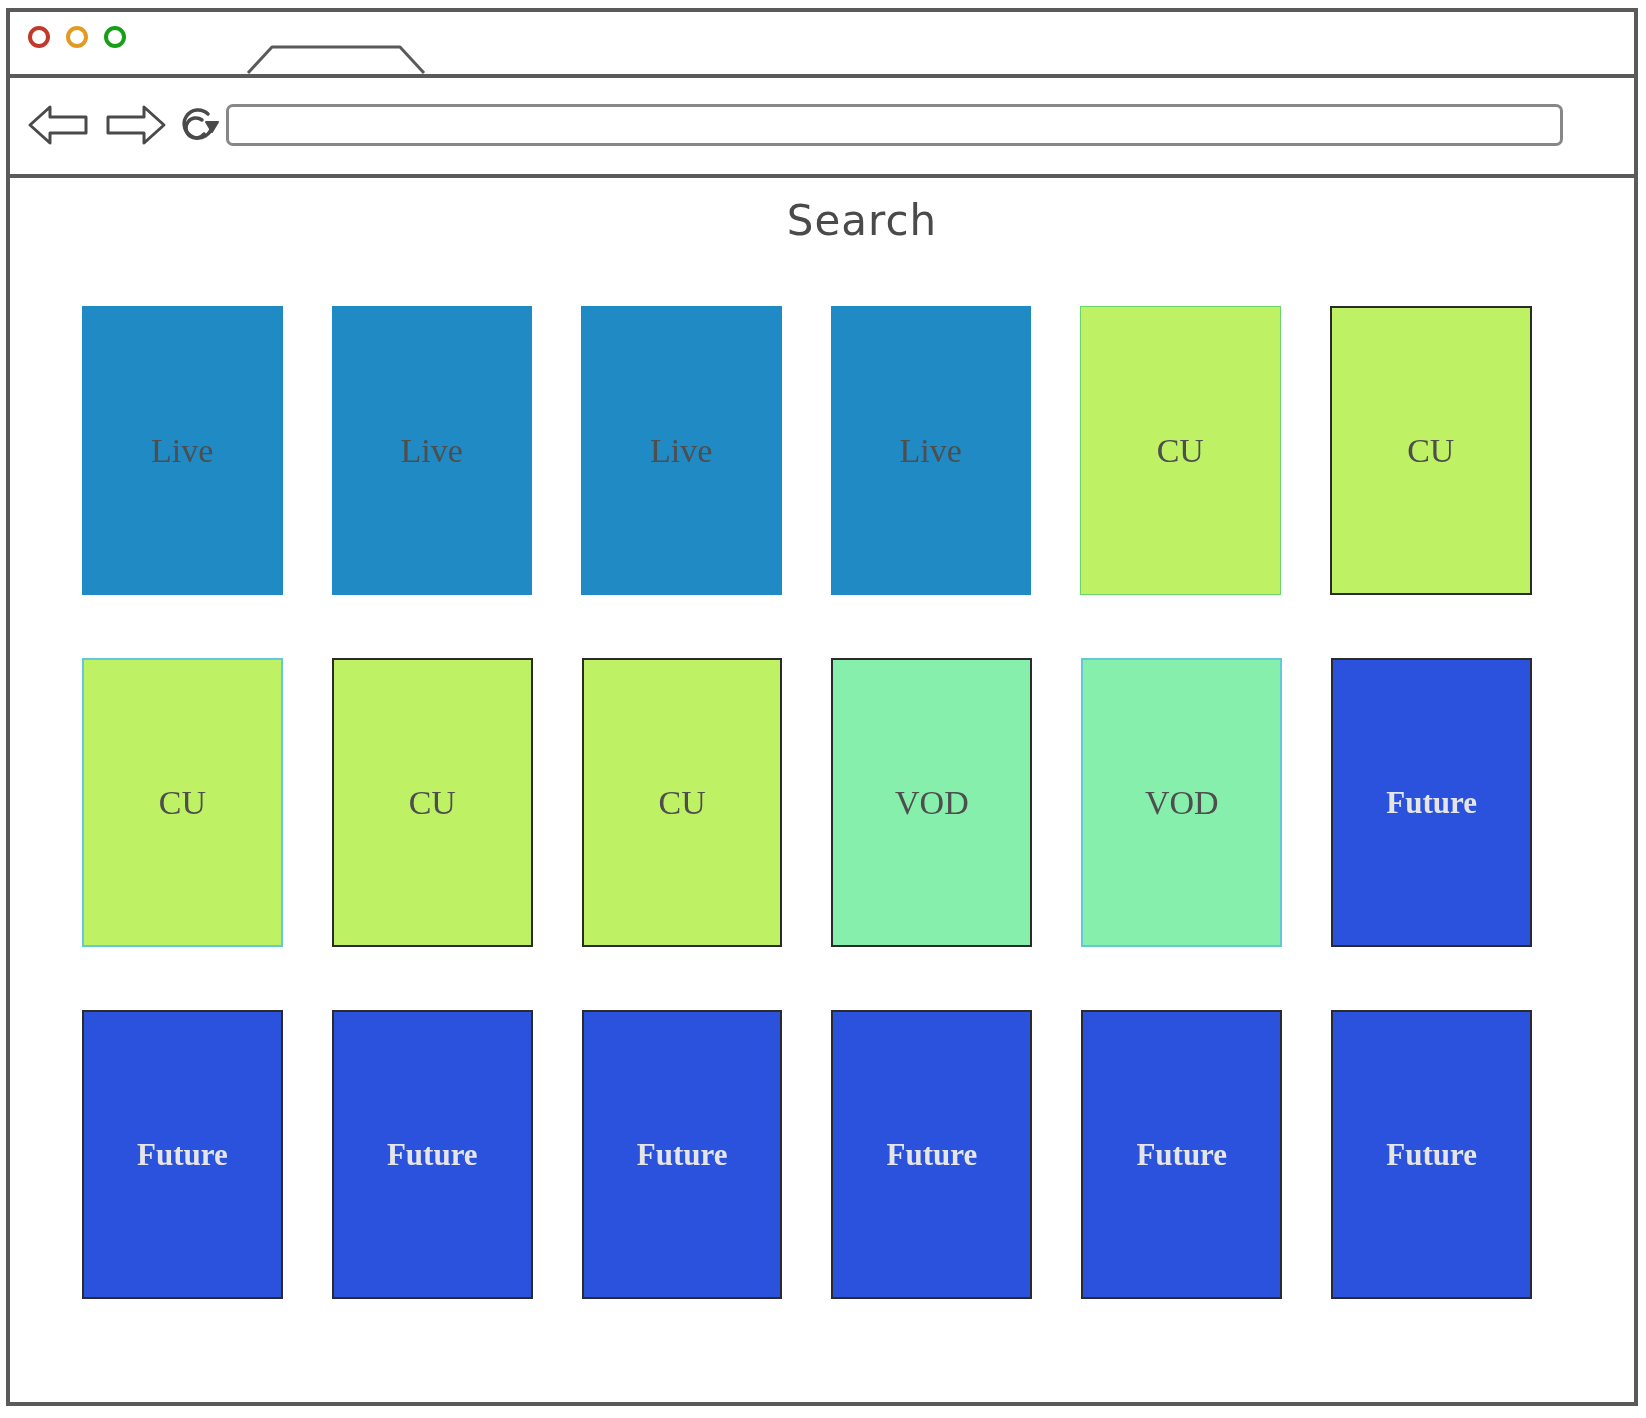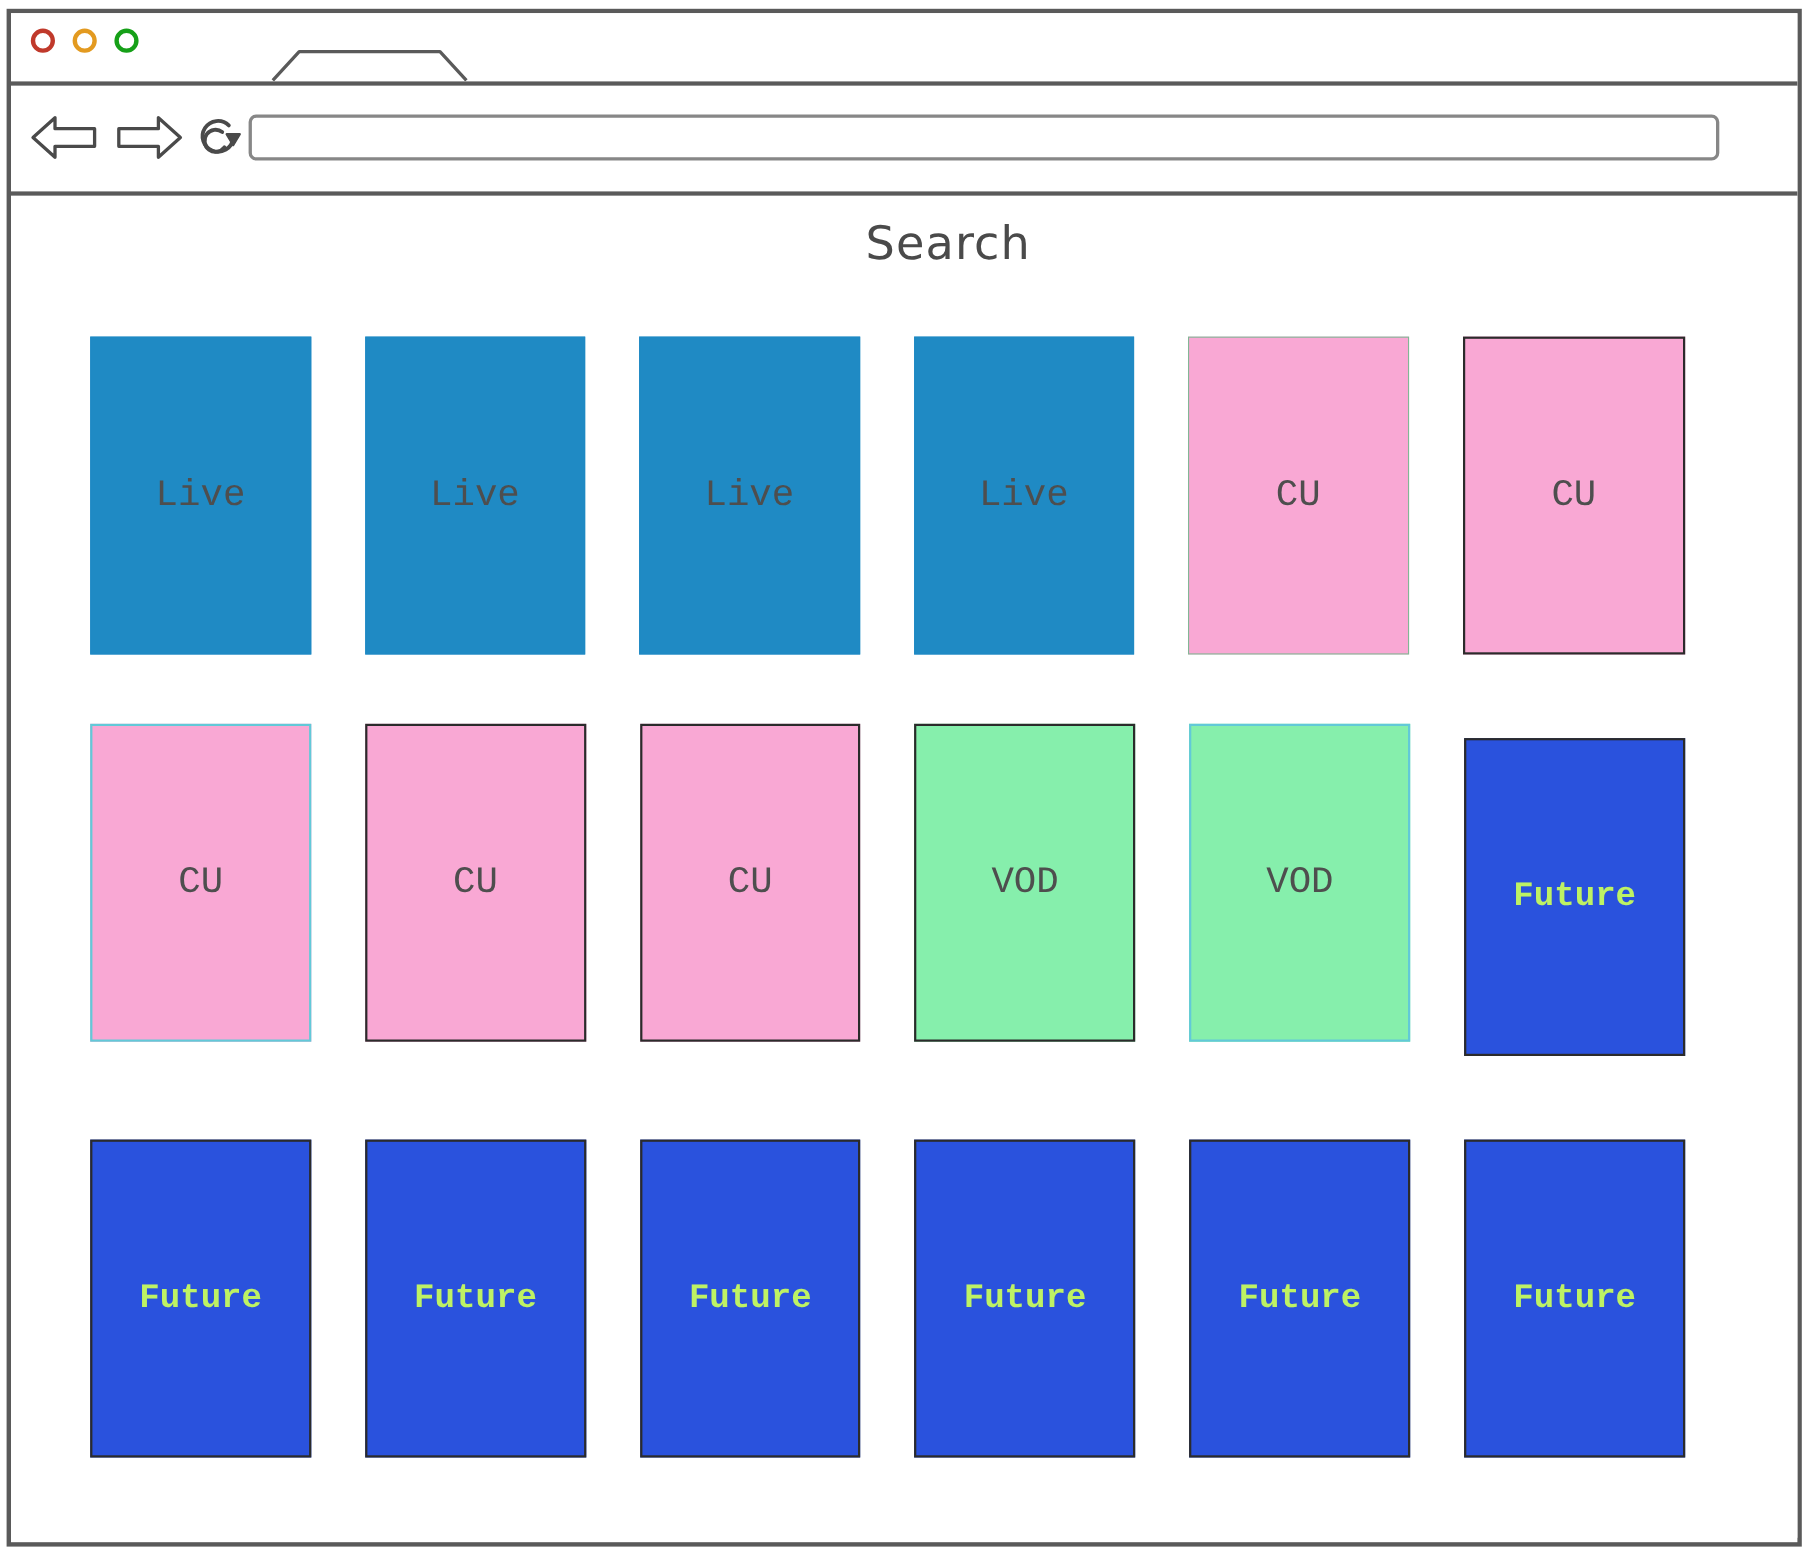--- a/index.html
+++ b/index.html
@@ -131,36 +131,35 @@
     gap: 49px;
   }
   .card {
     position: relative;
     flex: 1 1 0;
     height: 289px;
     display: flex;
     align-items: center;
     justify-content: center;
     box-sizing: border-box;
-    font-family: Liberation Mono, monospace;
+    font-family: Liberation Serif, serif;
     font-size: 34px;
     color: #4e4e4e;
   }
   .card.row2, .card.row3 { height: 289px; }
 
   .card.type-live   { background: #1f8ac4; border: 1px solid rgba(31,138,196,0.9); }
-  .card.type-cu     { background: #f9a8d4; border: 1px solid rgba(50,192,106,0.6); }
+  .card.type-cu     { background: #bef264; border: 1px solid rgba(50,192,106,0.6); }
   .card.type-vod    { background: #86efac; border: 1px solid rgba(60,55,10,0.85); }
   .card.type-future {
     background: #2a52dd;
     border: 1px solid #1a2a55;
-    color: #bef264;
+    color: #e5e5e5;
     font-weight: bold;
     font-size: 31px;
-    margin-top: 13px;
   }
   .card.sketch-border { border: 2px solid #2b2b2b; }
   .card.tint-border   { border: 2px solid #62c9d8; }
 
   .card-label { pointer-events: none; }
 </style>
 </head>
 <body>
 
 <div class="browser-window">

